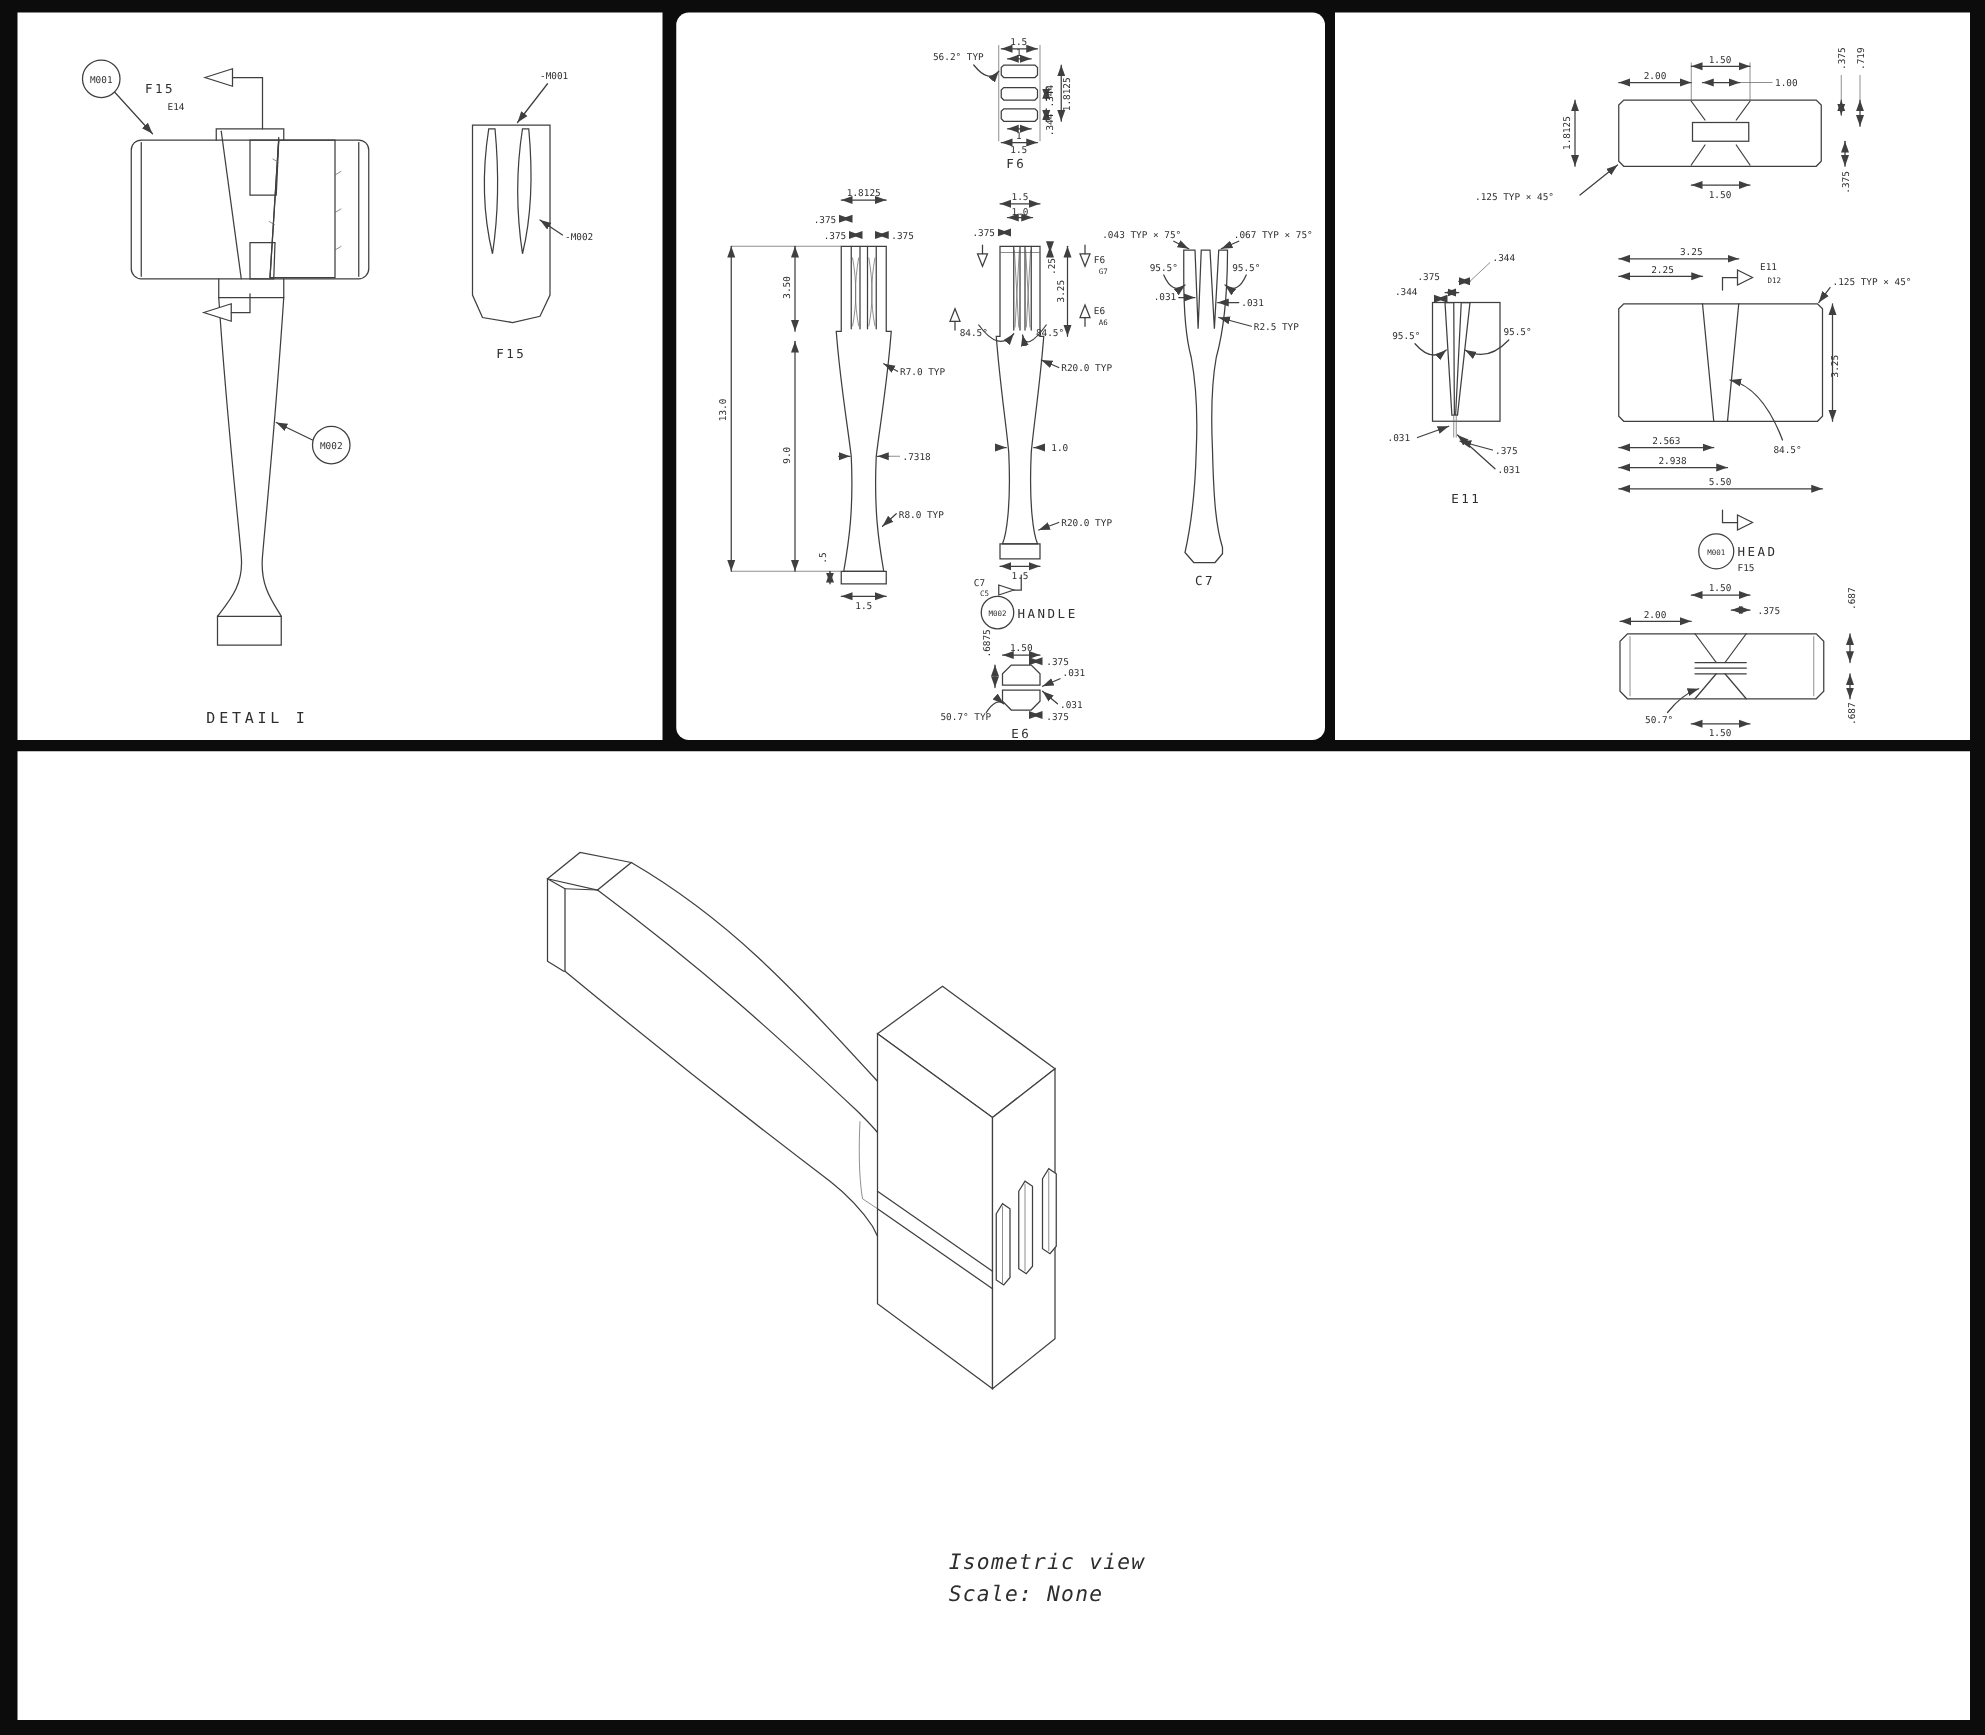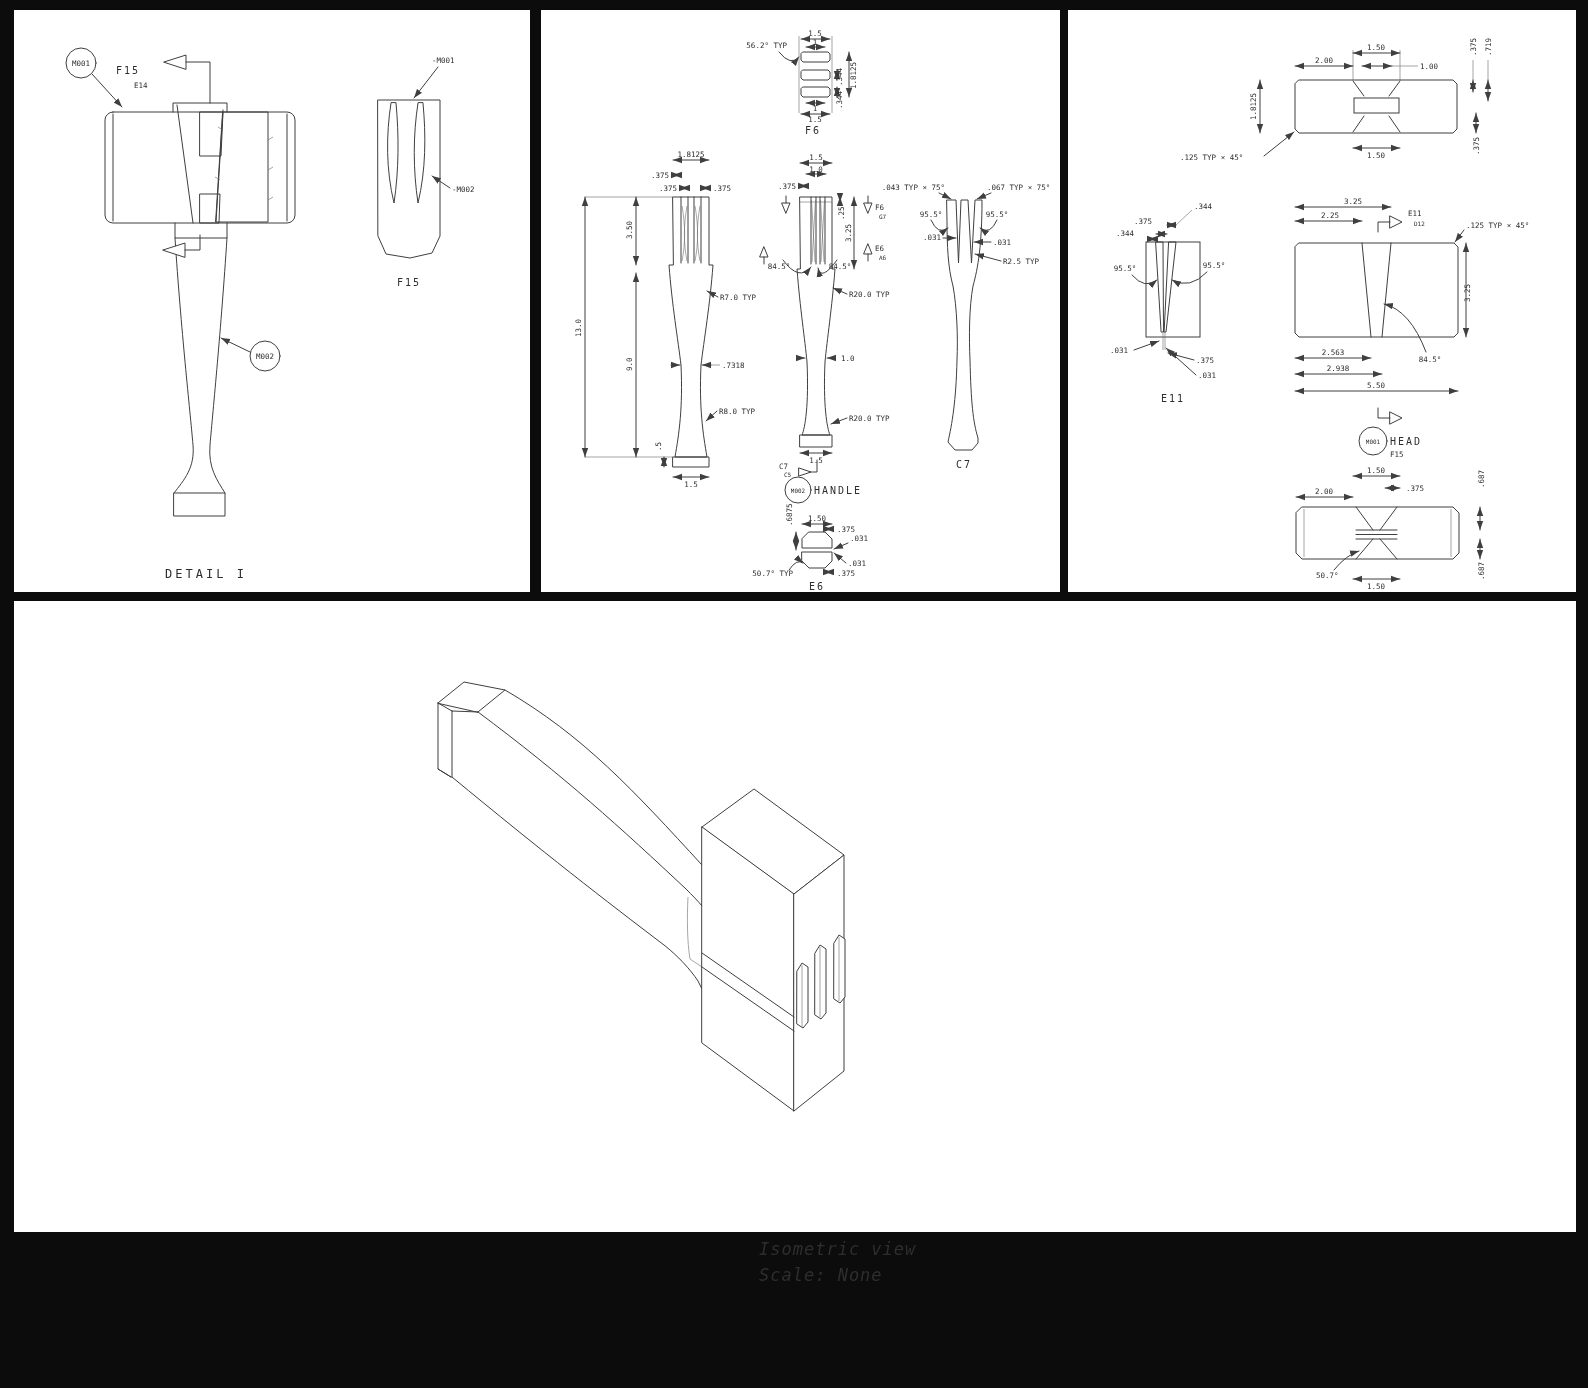--- a/index.html
+++ b/index.html
@@ -1,21 +1,21 @@
 <!DOCTYPE html>
 <html><head>
 <meta charset="utf-8">
 <style>
   html,body{margin:0;padding:0;background:#0c0c0c;}
   #sheet{position:relative;width:1588px;height:1388px;background:#0c0c0c;overflow:hidden;}
   .panel{position:absolute;background:#ffffff;}
   #panel-detail{left:14px;top:10px;width:516px;height:582px;}
-  #panel-handle{left:541px;top:10px;width:519px;height:582px;}
+  #panel-handle{left:541px;top:10px;width:519px;height:582px;border-radius:10px;}
   #panel-head{left:1068px;top:10px;width:508px;height:582px;}
-  #panel-iso{left:14px;top:601px;width:1562px;height:631px;font-style:italic;}
+  #panel-iso{left:14px;top:601px;width:1562px;height:775px;font-style:italic;}
   svg{display:block;}
   .ln{stroke:#3f3f3f;stroke-width:1;fill:none;stroke-linecap:round;}
   .tn{stroke:#6a6a6a;stroke-width:0.6;fill:none;}
   .wh{fill:#ffffff;}
   text{font-family:"DejaVu Sans Mono","Liberation Mono",monospace;fill:#2e2e2e;}
   .d{font-size:7.5px;}
   .d6{font-size:6px;}
   .c{font-size:10px;letter-spacing:2px;}
   .c2{font-size:12px;letter-spacing:3px;}
   .iso-t{font-size:17px;letter-spacing:1px;}

